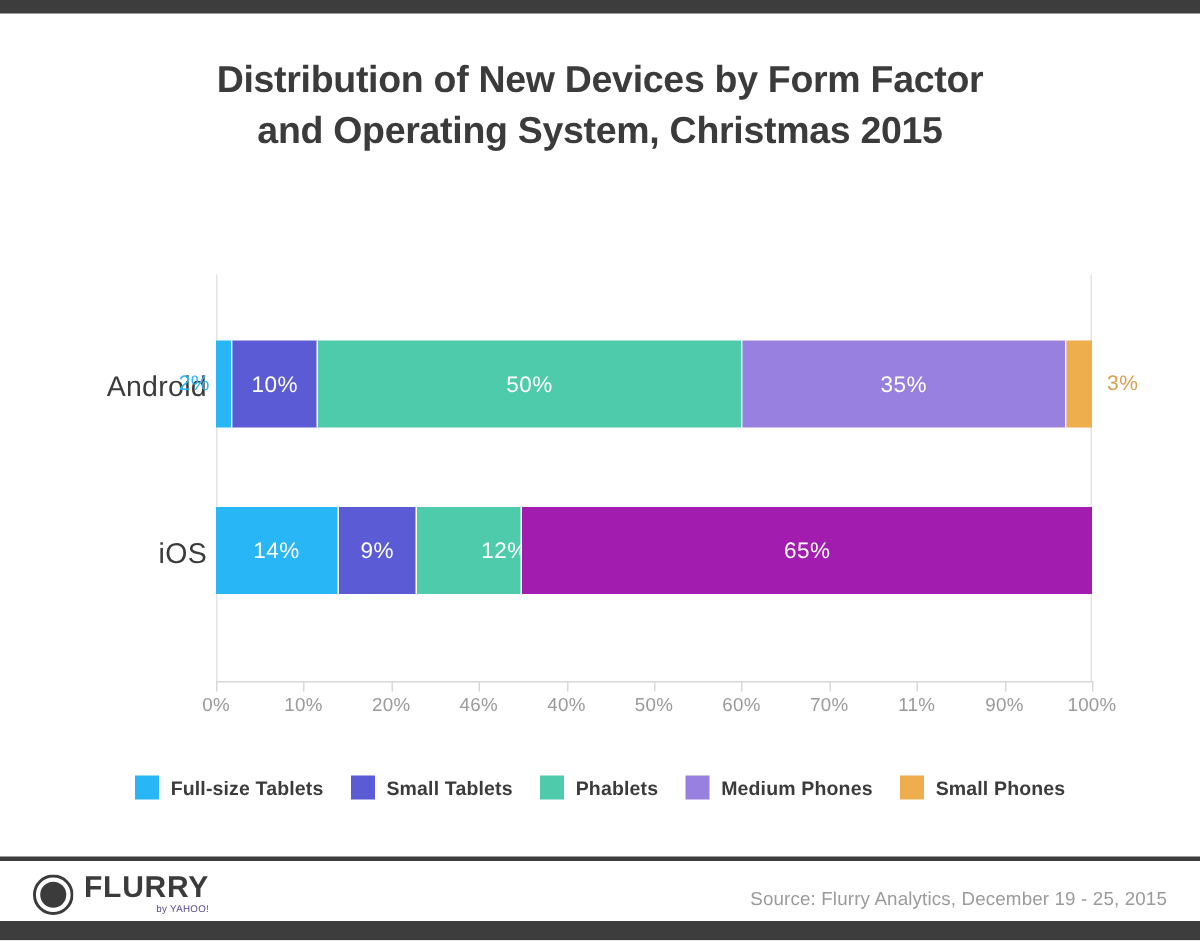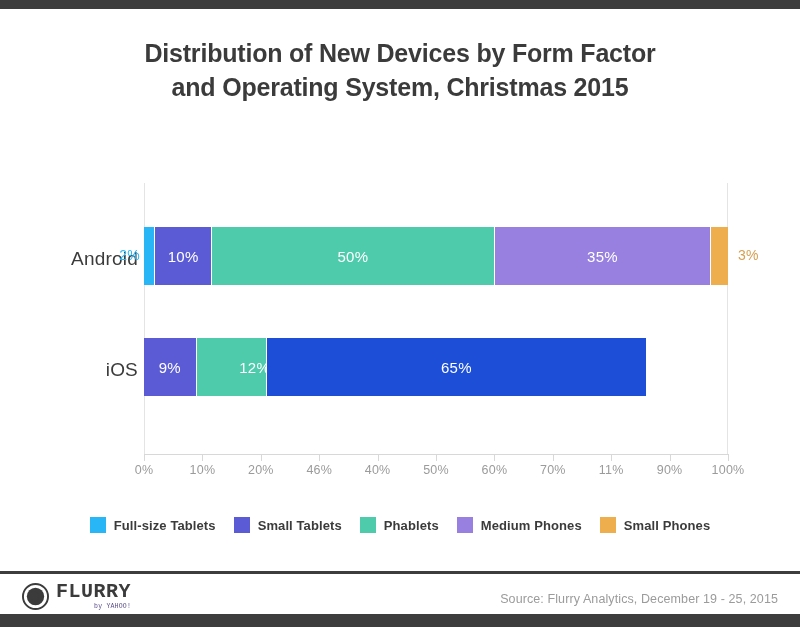--- a/index.html
+++ b/index.html
@@ -177,21 +177,20 @@
     width: 800px; height: 3px;
     background: #3d3d3d;
   }
   .logo {
     position: absolute;
     left: 22px;
     top: 582px;
     display: flex;
     align-items: center;
     gap: 7px;
-    font-family: Liberation Mono, monospace;
   }
   .logo-mark { width: 27px; height: 27px; flex: none; }
   .logo-text-wrap {
     display: flex;
     flex-direction: column;
     align-items: flex-end;
     line-height: 1;
   }
   .logo-word {
     font-size: 20px;
@@ -237,27 +236,30 @@
         </div>
         <div class="seg" style="width: 292px; background: rgb(78, 203, 171);">
           <span>50%</span>
         </div>
         <div class="seg" style="width: 223px; background: rgb(151, 128, 224);">
           <span>35%</span>
         </div>
         <div class="seg" style="width: 17.52px; background: rgb(238, 174, 78);"></div>
       </div>
     <div class="bar-row ios" id="row-ios">
+        <div class="seg" style="width: 81.76px; background: rgb(41, 182, 246);">
+          <span>14%</span>
+        </div>
         <div class="seg" style="width: 52.56px; background: rgb(91, 91, 214);">
           <span>9%</span>
         </div>
         <div class="seg" style="width: 70.08px; background: rgb(78, 203, 171); padding-left: 47px;">
           <span>12%</span>
         </div>
-        <div class="seg" style="width: 379.6px; background: #1d4ed8;">
+        <div class="seg" style="width: 379.6px; background: #a21caf;">
           <span>65%</span>
         </div>
       </div>
   </div>
 
   <div class="axis-baseline"></div>
   <div id="ticks">
       <div class="tick" style="left: 144px;"></div>
       <div class="tick-label" style="left: 144px;">0%</div>
       <div class="tick" style="left: 202.4px;"></div>

